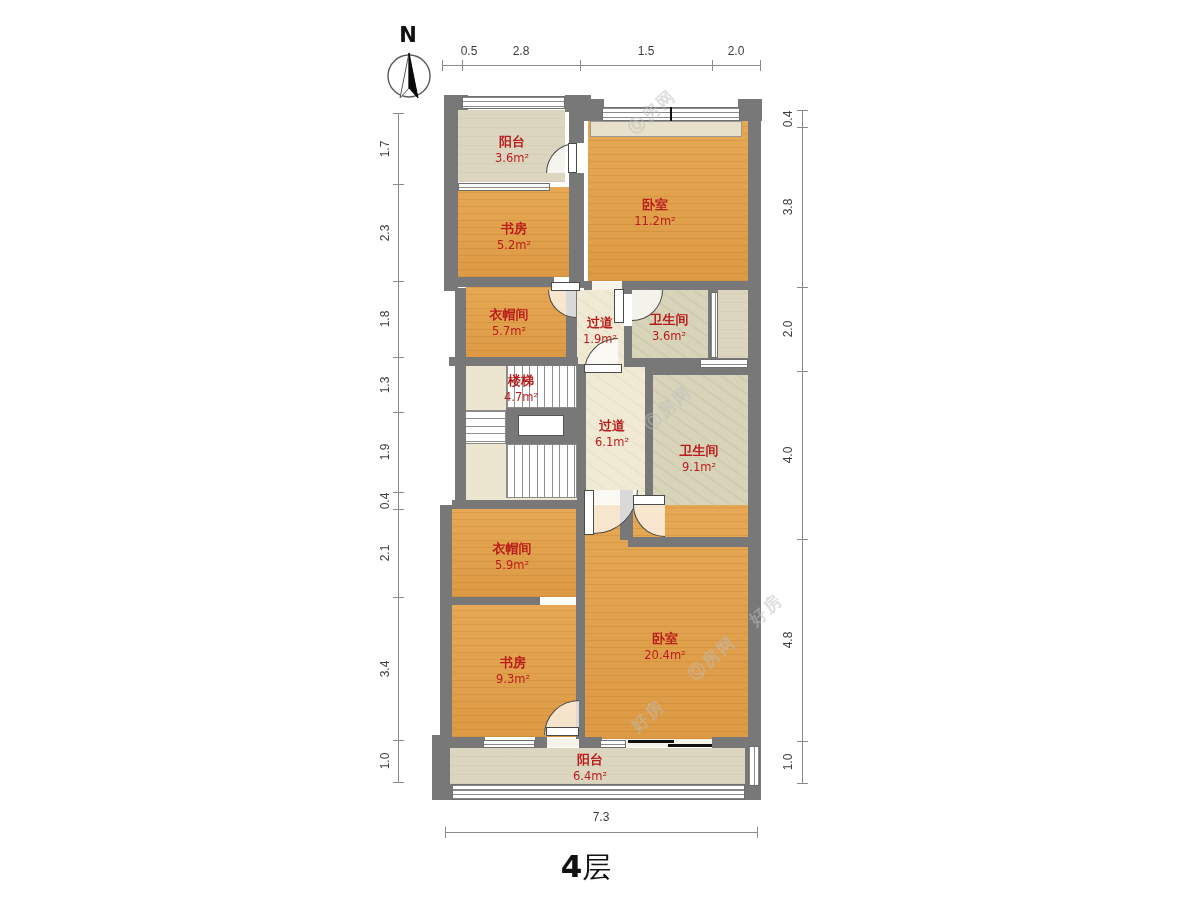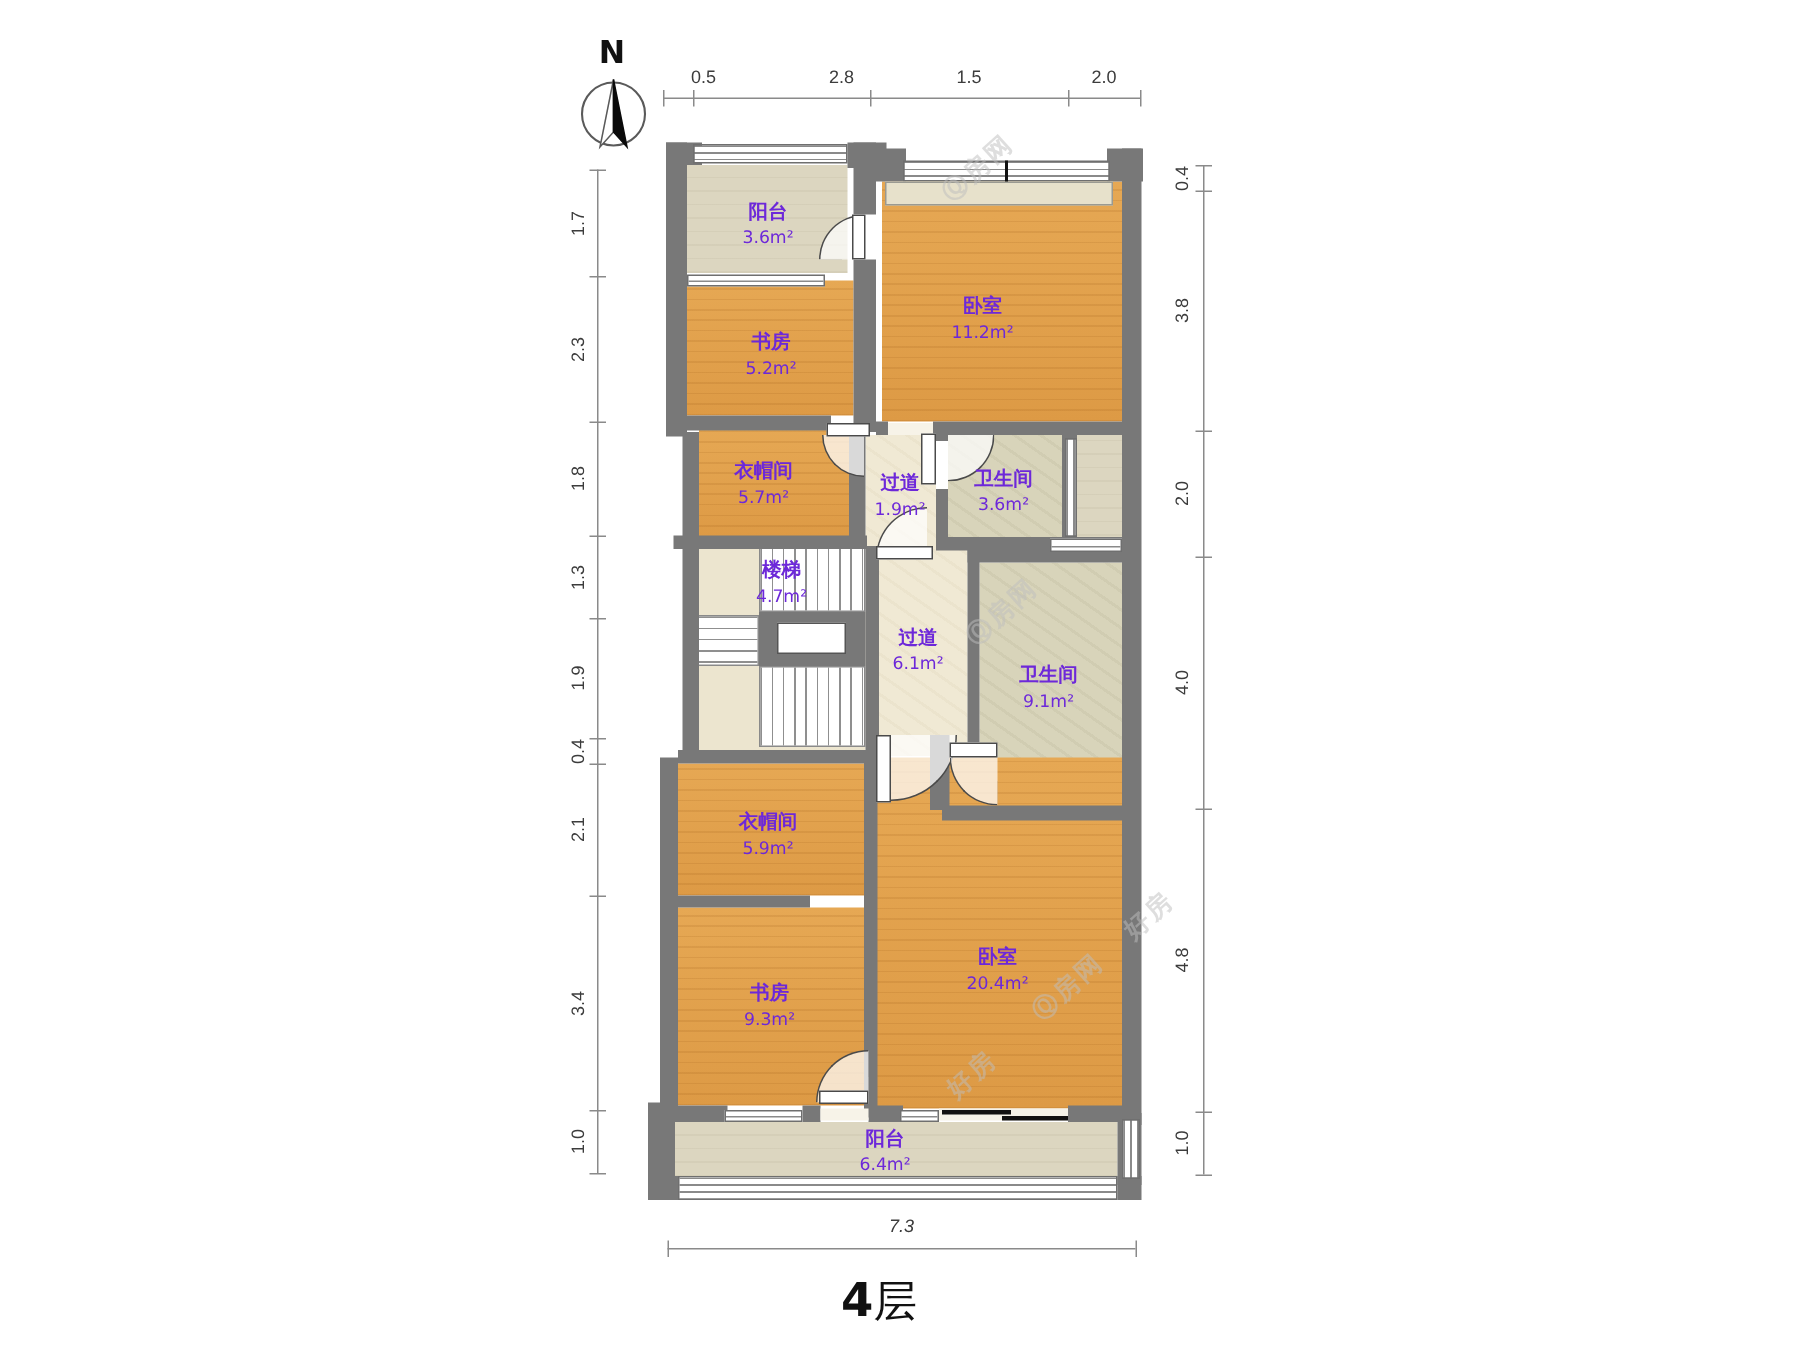--- a/index.html
+++ b/index.html
@@ -13,21 +13,21 @@
   .room.beige{background:
       repeating-linear-gradient(0deg, rgba(120,110,80,0.07) 0 1px, rgba(255,255,255,0) 1px 9px),
       #dcd6c0;}
   .room.cream{background:
       repeating-linear-gradient(35deg, rgba(160,140,90,0.06) 0 2px, rgba(255,255,255,0) 2px 11px),
       #f0e9d4;}
   .room.bath{background:
       repeating-linear-gradient(35deg, rgba(120,115,80,0.08) 0 2px, rgba(255,255,255,0) 2px 10px),
       #d8d4ba;}
   .wall{position:absolute;background:#787878;}
-  .rlabel{position:absolute;transform:translate(-50%,-50%);text-align:center;color:#6d28d9;
+  .rlabel{position:absolute;transform:translate(-50%,-50%);text-align:center;color:#b91c1c;
           white-space:nowrap;line-height:17px;}
   .rlabel .nm{font-size:13px;font-weight:bold;}
   .rlabel .ar{font-size:11.5px;font-weight:normal;}
   .win{position:absolute;background:#fff;border:1px solid #6f6f6f;box-sizing:border-box;}
   .win.h2::after{content:"";position:absolute;left:0;right:0;top:50%;height:1px;background:#8a8a8a;}
   .win.multi-h{background:
       repeating-linear-gradient(180deg,#8a8a8a 0 1px,#fff 1px 4.5px);}
   .win.multi-v{background:
       repeating-linear-gradient(90deg,#8a8a8a 0 1px,#fff 1px 4.5px);}
   .sill{position:absolute;background:#e7e1cb;border:1px solid #9a9a92;box-sizing:border-box;}
@@ -216,21 +216,21 @@
         <div class="nm">楼梯</div>
         <div class="ar">4.7m²</div>
       </div>
     </div>
   <div id="dims-layer">
       <div class="dim-line" style="left: 442px; top: 65px; width: 318px; height: 1px;"></div>
       <div class="dim-tick" style="left: 442px; top: 60px; width: 1px; height: 11px;"></div>
       <div class="dim-tick" style="left: 462px; top: 60px; width: 1px; height: 11px;"></div>
       <div class="dim-label" style="left: 452px; top: 51px; width: auto; height: auto; margin-left: 17px;">0.5</div>
       <div class="dim-tick" style="left: 580px; top: 60px; width: 1px; height: 11px;"></div>
-      <div class="dim-label" style="left: 521px; top: 51px; width: auto; height: auto; margin-left: 40px;">2.8</div>
+      <div class="dim-label" style="left: 521px; top: 51px; width: auto; height: auto;">2.8</div>
       <div class="dim-tick" style="left: 712px; top: 60px; width: 1px; height: 11px;"></div>
       <div class="dim-label" style="left: 646px; top: 51px; width: auto; height: auto;">1.5</div>
       <div class="dim-tick" style="left: 760px; top: 60px; width: 1px; height: 11px;"></div>
       <div class="dim-label" style="left: 736px; top: 51px; width: auto; height: auto;">2.0</div>
       <div class="dim-line" style="left: 398px; top: 113px; width: 1px; height: 669px;"></div>
       <div class="dim-tick" style="left: 393px; top: 113px; width: 11px; height: 1px;"></div>
       <div class="dim-tick" style="left: 393px; top: 184px; width: 11px; height: 1px;"></div>
       <div class="dim-label rot" style="left: 385px; top: 148.5px; width: auto; height: auto;">1.7</div>
       <div class="dim-tick" style="left: 393px; top: 281px; width: 11px; height: 1px;"></div>
       <div class="dim-label rot" style="left: 385px; top: 232.5px; width: auto; height: auto;">2.3</div>
@@ -258,21 +258,21 @@
       <div class="dim-label rot" style="left: 788px; top: 329px; width: auto; height: auto;">2.0</div>
       <div class="dim-tick" style="left: 797px; top: 539px; width: 11px; height: 1px;"></div>
       <div class="dim-label rot" style="left: 788px; top: 455px; width: auto; height: auto;">4.0</div>
       <div class="dim-tick" style="left: 797px; top: 741px; width: 11px; height: 1px;"></div>
       <div class="dim-label rot" style="left: 788px; top: 640px; width: auto; height: auto;">4.8</div>
       <div class="dim-tick" style="left: 797px; top: 783px; width: 11px; height: 1px;"></div>
       <div class="dim-label rot" style="left: 788px; top: 762px; width: auto; height: auto;">1.0</div>
       <div class="dim-line" style="left: 445px; top: 832px; width: 312px; height: 1px;"></div>
       <div class="dim-tick" style="left: 445px; top: 827px; width: 1px; height: 11px;"></div>
       <div class="dim-tick" style="left: 757px; top: 827px; width: 1px; height: 11px;"></div>
-      <div class="dim-label" style="left: 601px; top: 817px; width: auto; height: auto; font-style: italic;">7.3</div>
+      <div class="dim-label" style="left: 601px; top: 817px; width: auto; height: auto;">7.3</div>
     </div>
   <div id="wm-layer">
       <div class="wm" style="left: 652px; top: 112px; width: auto; height: auto;">Ⓠ房网</div>
       <div class="wm" style="left: 668px; top: 408px; width: auto; height: auto;">Ⓠ房网</div>
       <div class="wm" style="left: 712px; top: 658px; width: auto; height: auto;">Ⓠ房网</div>
       <div class="wm" style="left: 648px; top: 716px; width: auto; height: auto;">好房</div>
       <div class="wm" style="left: 766px; top: 610px; width: auto; height: auto;">好房</div>
     </div>
 
   <div id="floor-label">

